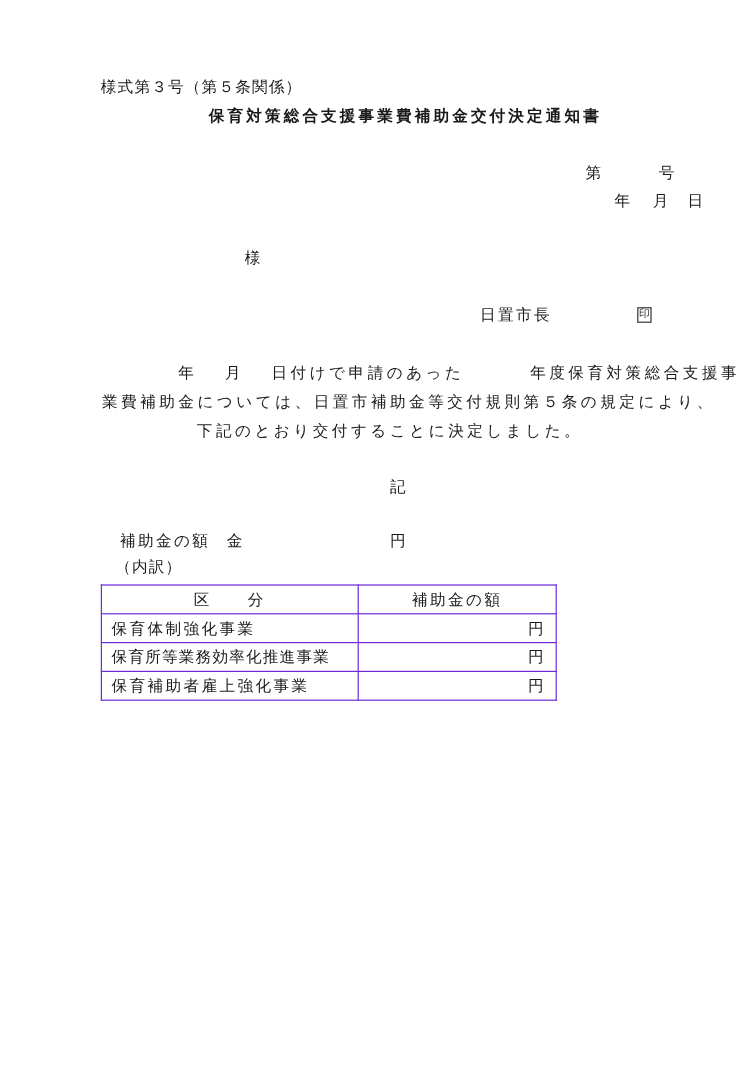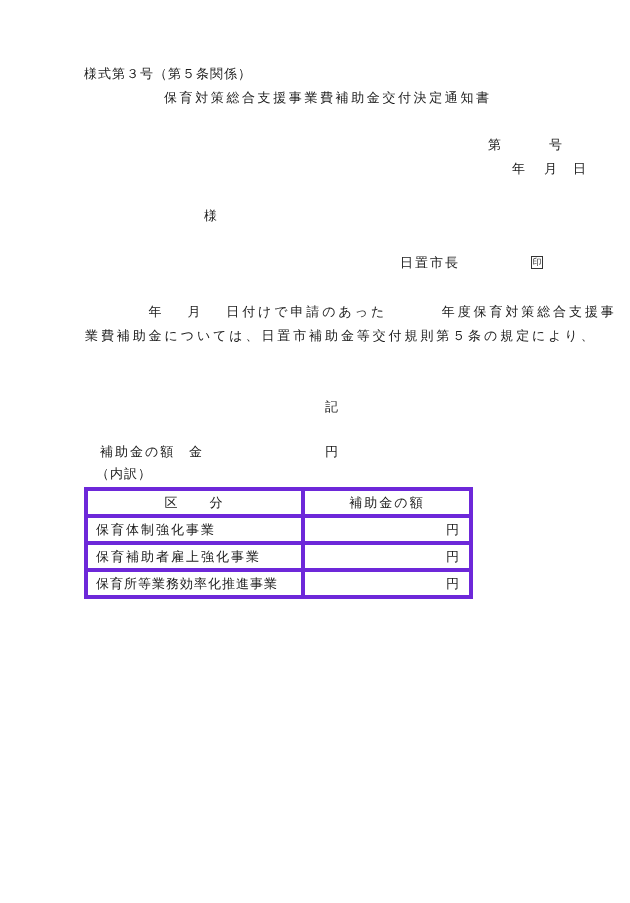--- a/index.html
+++ b/index.html
@@ -11,21 +11,21 @@
       width: 630px;
       height: 903px;
       position: relative;
       overflow: hidden;
       font-family: "DejaVu Serif", "Liberation Serif", serif;
       color: #1a1a1a;
       font-size: 13px;
     }
     .abs { position: absolute; white-space: nowrap; line-height: 16px; margin-left: 16px; }
     .form-no { left: 68px; top: 66px; letter-spacing: 1px; }
-    .title { left: 148px; top: 90px; letter-spacing: 2.6px; }
+    .title { left: 158px; top: 90px; letter-spacing: 2.6px; font-weight: bold; }
     .doc-no { left: 472px; top: 137px; }
     .doc-no span, .doc-date span { display: inline-block; }
     .doc-date { left: 496px; top: 161px; text-align: center; }
     .addressee { left: 188px; top: 208px; }
     .sender { left: 384px; top: 256px; letter-spacing: 2px; font-family: Liberation Mono, monospace; }
     .seal {
       position: absolute; left: 531px; top: 256px;
       width: 12px; height: 13px;
       border: 1px solid #333; box-sizing: border-box;
       font-size: 9px; line-height: 11px; text-align: center;
@@ -42,21 +42,21 @@
     .amount-kin { left: 173px; top: 444px; }
     .amount-yen { left: 309px; top: 444px; }
     .breakdown { left: 80px; top: 466px; letter-spacing: 1px; }
 
     table.breakdown-table {
       position: absolute; left: 84px; top: 487px;
       border-collapse: collapse;
       font-size: 13px;
     }
     table.breakdown-table td, table.breakdown-table th {
-      border: 4px solid #6d28d9;
+      border: 1px solid #6d28d9;
       height: 23px;
       padding: 0 8px;
       font-weight: normal;
       white-space: nowrap;
       letter-spacing: 2px;
     }
     .col1 { width: 197px; }
     .col2 { width: 148px; }
     .center { text-align: center; }
     .right { text-align: right; letter-spacing: 0; }
@@ -72,42 +72,42 @@
 </div>
 <div class="abs doc-date">
   <span>年</span><span style="width:19px"></span><span>月</span><span style="width:16px"></span><span>日</span>
 </div>
 
 <div class="abs addressee">様</div>
 
 <div class="abs sender">日置市長</div>
 <div class="seal">印</div>
 
-<div class="para"><div>　　　　年　 月　 日付けで申請のあった　　　 年度保育対策総合支援事</div><div>業費補助金については、日置市補助金等交付規則第５条の規定により、</div></div>
+<div class="para"><div>　　　　年　 月　 日付けで申請のあった　　　 年度保育対策総合支援事</div><div>業費補助金については、日置市補助金等交付規則第５条の規定により、</div><div>下記のとおり交付することに決定しました。</div></div>
 
 <div class="abs ki">記</div>
 
 <div class="abs amount-label">補助金の額</div>
 <div class="abs amount-kin">金</div>
 <div class="abs amount-yen">円</div>
 
 <div class="abs breakdown">（内訳）</div>
 
 <table class="breakdown-table">
   <tbody>
       <tr>
     <th class="col1 center">区　　分</th>
     <th class="col2 center">補助金の額</th>
   </tr>
   <tr>
     <td class="col1">保育体制強化事業</td>
     <td class="col2 right">円</td>
   </tr>
   <tr>
-    <td class="col1">保育補助者雇上強化事業</td>
+    <td class="col1" style="letter-spacing:1px">保育所等業務効率化推進事業</td>
     <td class="col2 right">円</td>
   </tr>
   <tr>
-    <td class="col1" style="letter-spacing:1px">保育所等業務効率化推進事業</td>
+    <td class="col1">保育補助者雇上強化事業</td>
     <td class="col2 right">円</td>
   </tr>
 </tbody>
   </table>
 
 </body></html>

